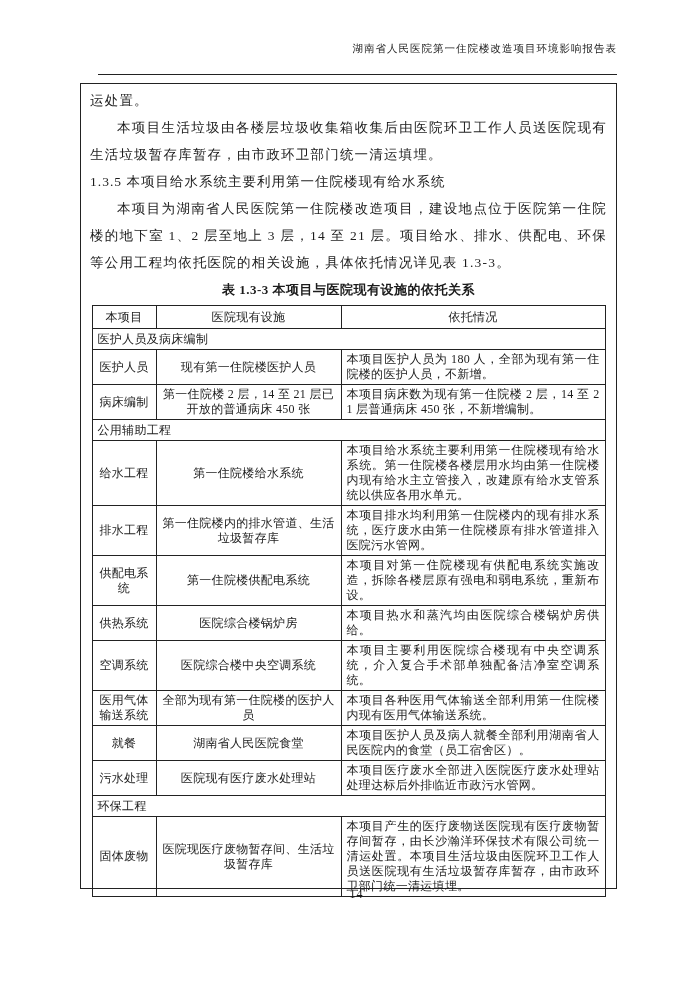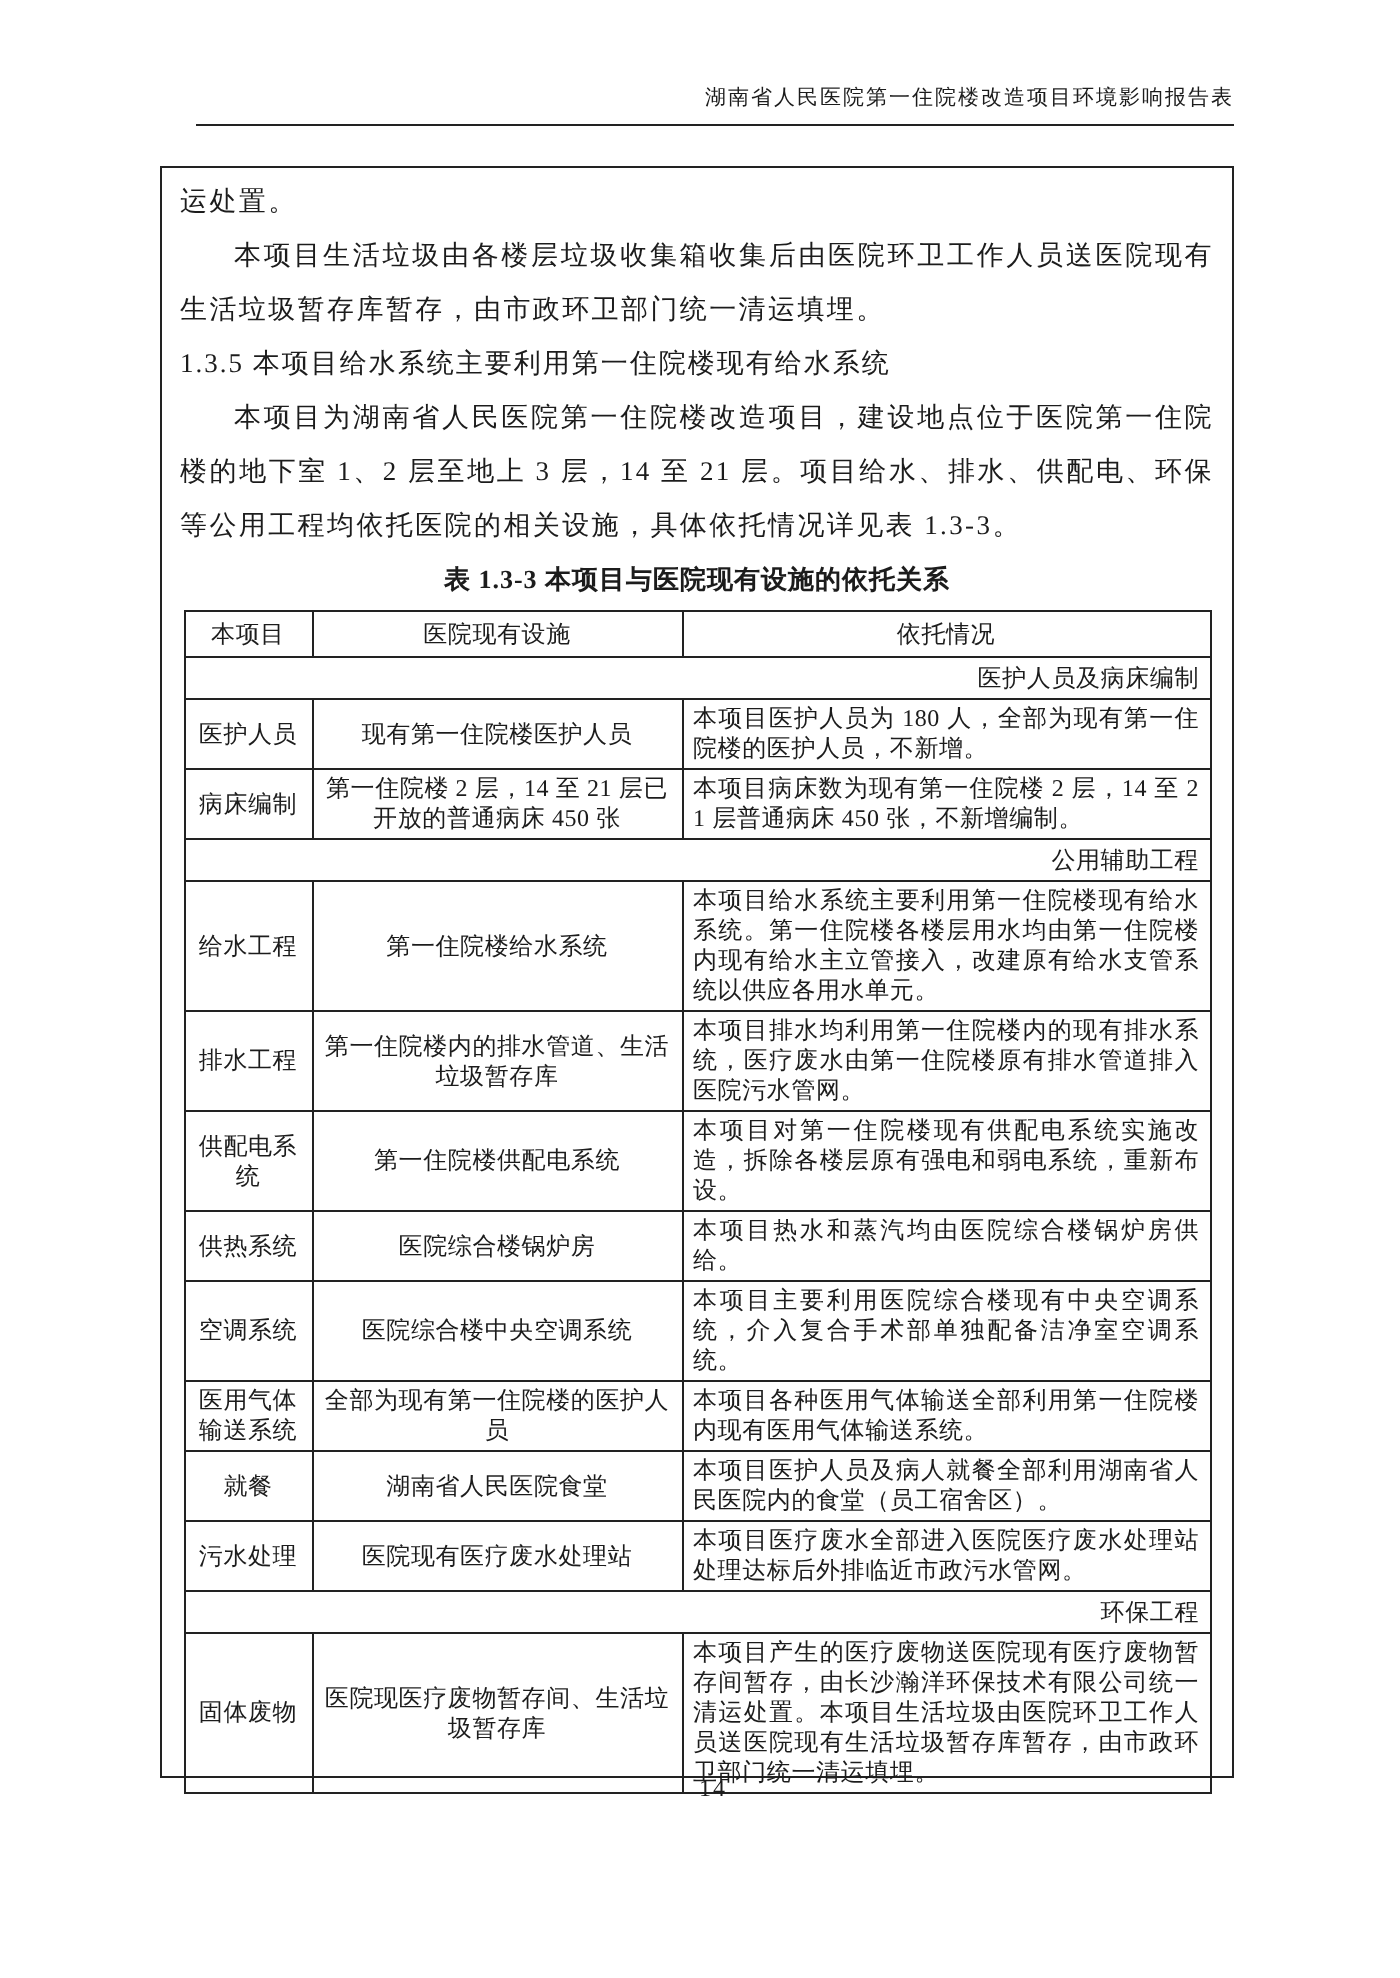--- a/index.html
+++ b/index.html
@@ -14,21 +14,21 @@
     width: 700px; height: 989px;
     background: #ffffff;
     overflow: hidden;
   }
   .header {
     position: absolute;
     top: 42px; left: 98px; width: 519px;
     text-align: right;
     font-size: 10.5px;
     letter-spacing: 1px;
-    padding-bottom: 6px;
+    padding-bottom: 18px;
     border-bottom: 1.2px solid #222;
   }
   .content-box {
     position: absolute;
     left: 80px; top: 83px;
     width: 537px; height: 806px;
     border: 1.5px solid #222;
     box-sizing: border-box;
     padding: 3px 9px 0 9px;
   }
@@ -68,21 +68,21 @@
     line-height: 15px;
     letter-spacing: 0.3px;
     vertical-align: middle;
     word-break: break-all;
   }
   table.dep th {
     font-weight: normal;
     text-align: center;
     height: 18px;
   }
-  td.section-cell { text-align: right; height: 16px; margin-left: 33px; }
+  td.section-cell { text-align: left; height: 16px; margin-left: 33px; }
   td.c1 { text-align: center; margin-left: 12px; }
   td.c2 { text-align: center; margin-left: 16px; }
   td.c3 { text-align: justify; }
   .footer {
     position: absolute;
     top: 887px; left: 88px; width: 537px;
     text-align: center;
     font-size: 12px;
     letter-spacing: 1px;
   }

